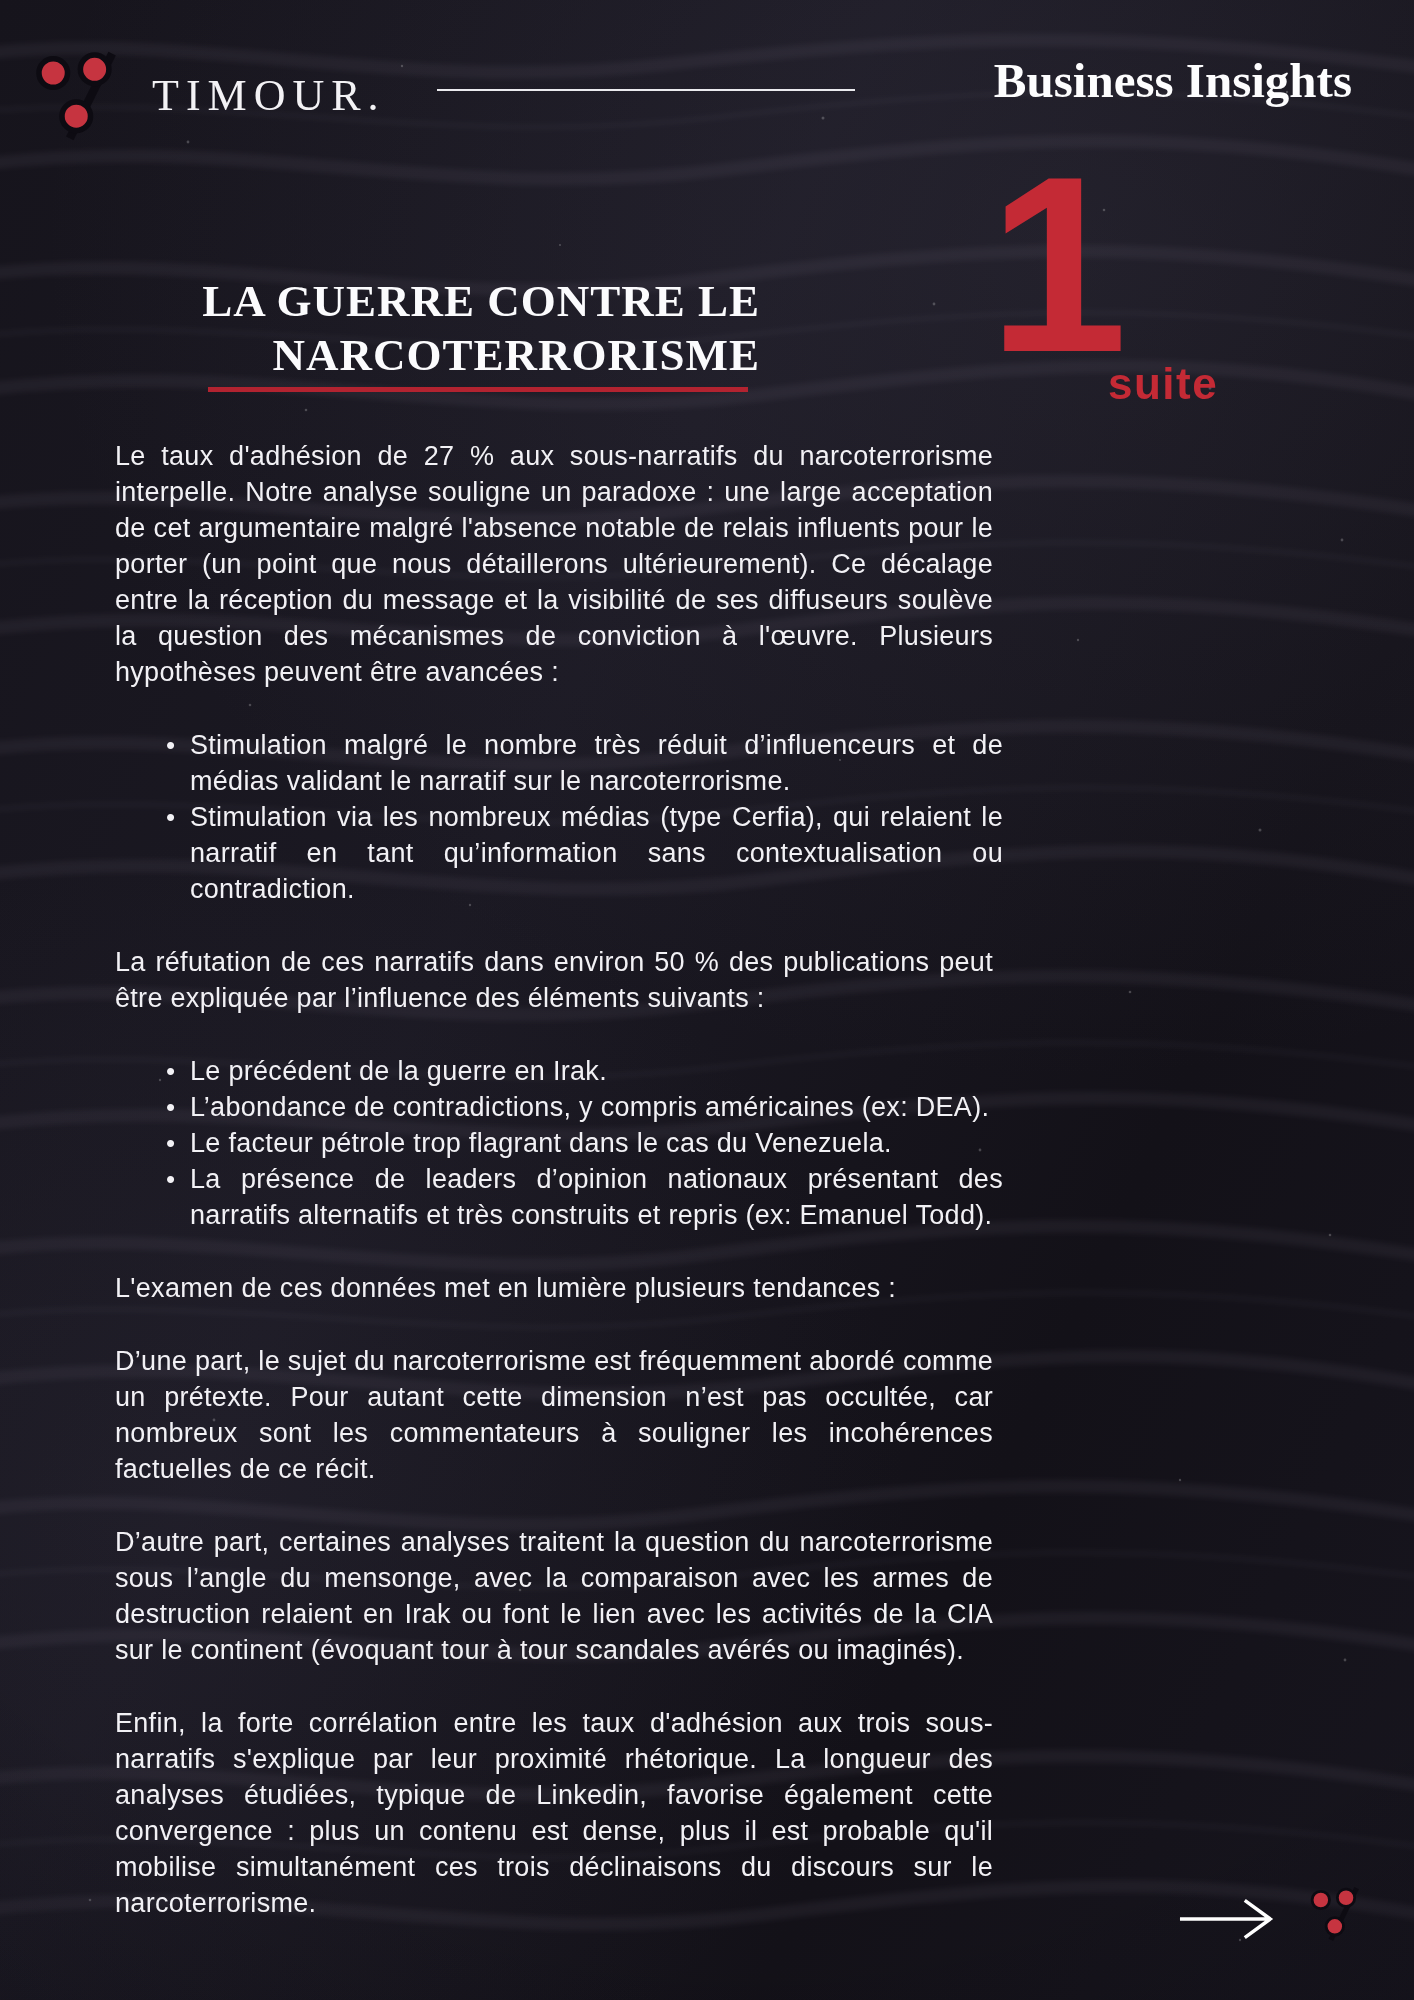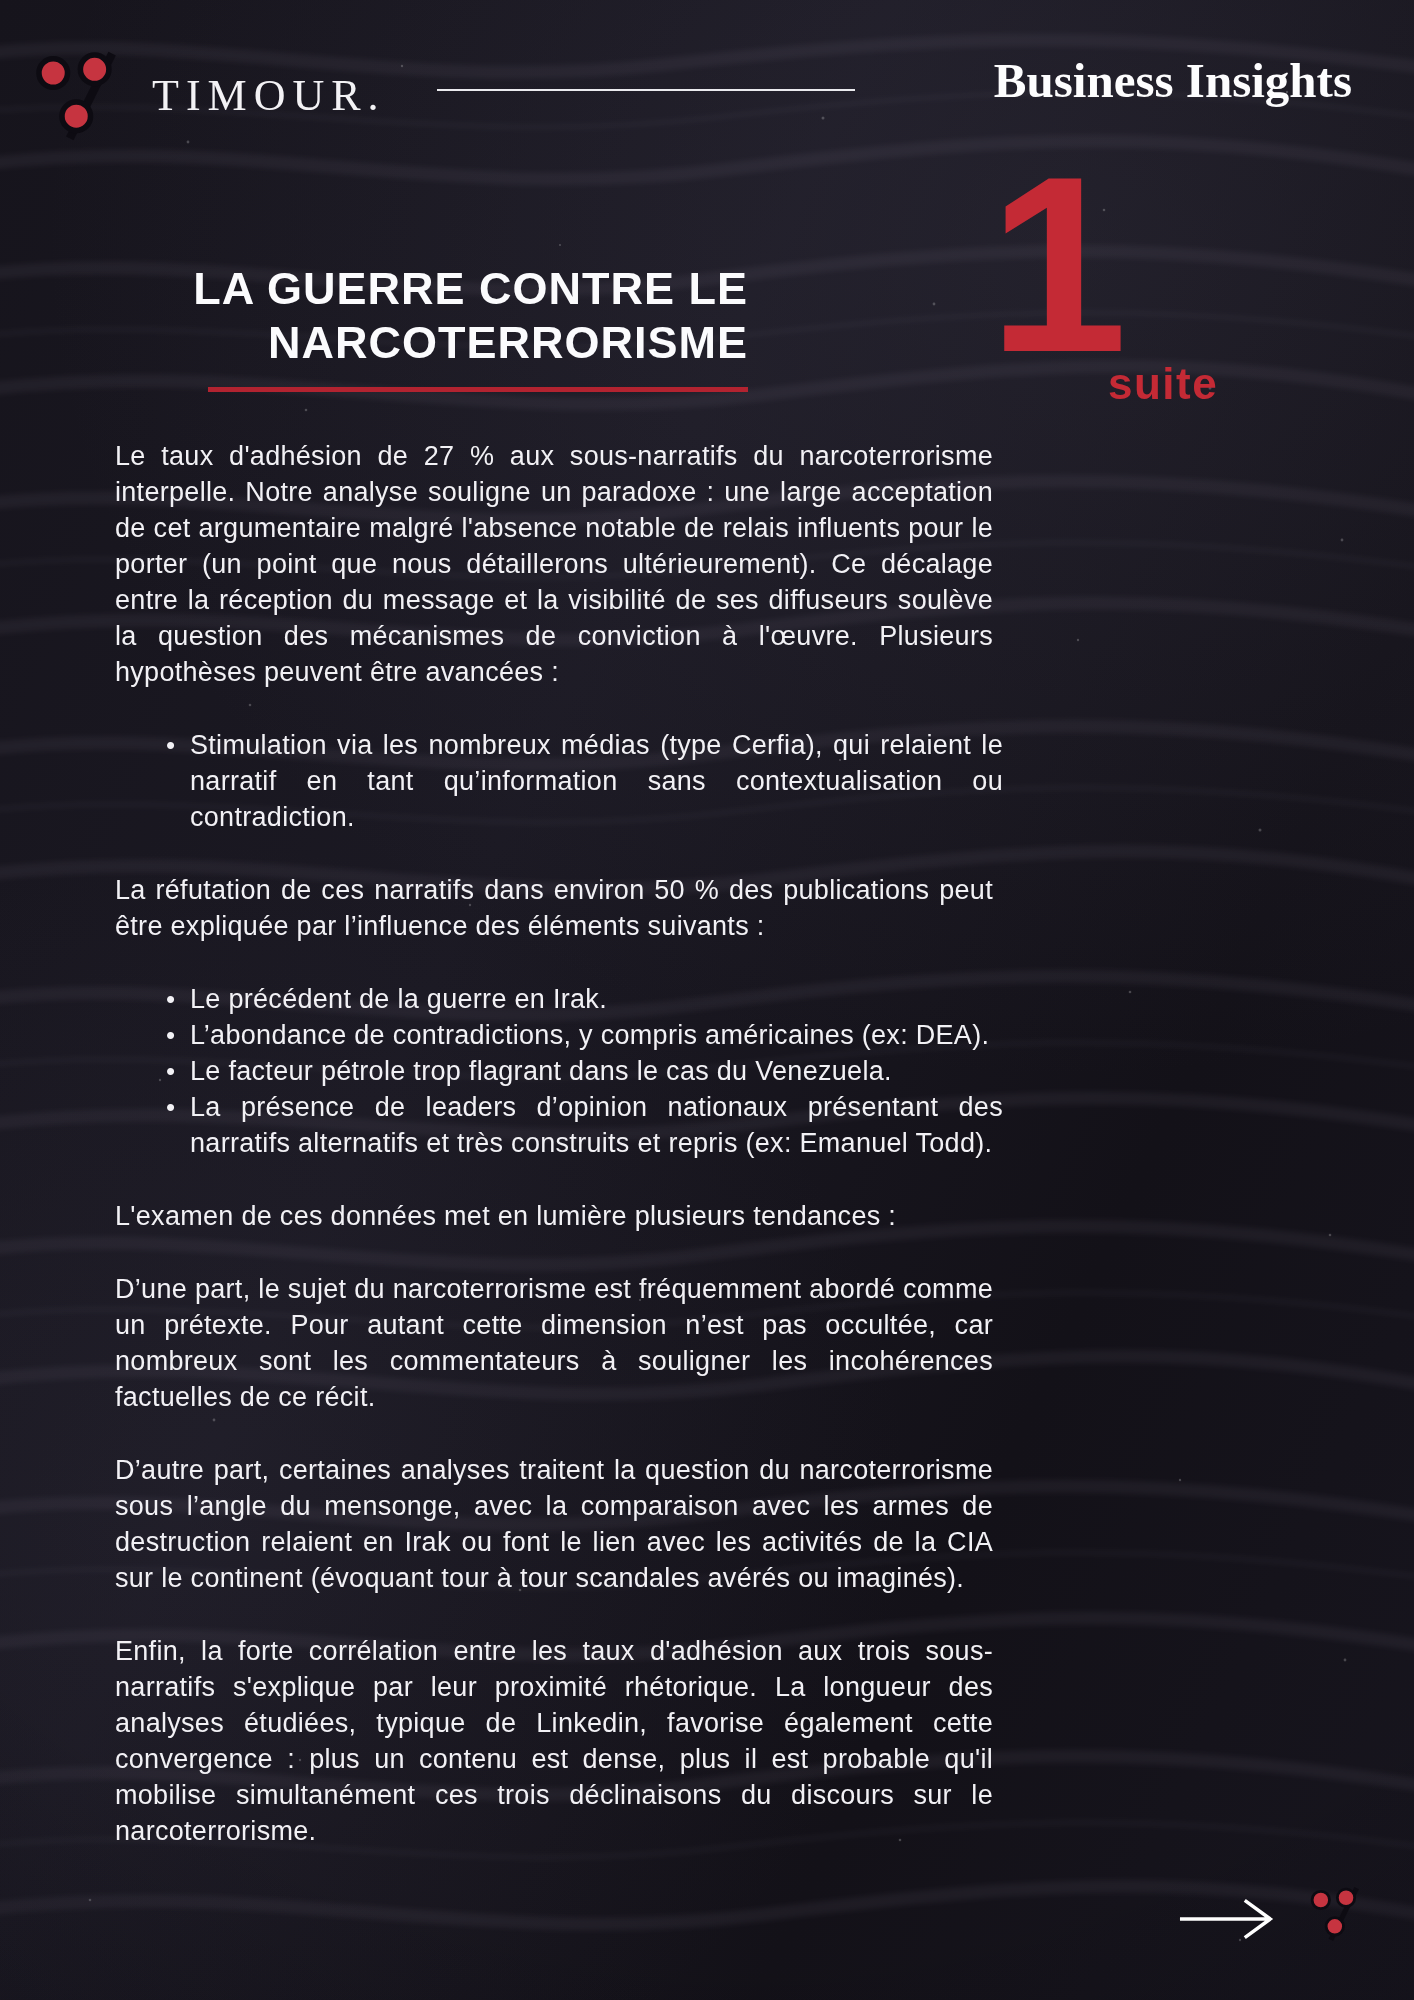--- a/index.html
+++ b/index.html
@@ -33,23 +33,23 @@
   }
   .header-rule { position: absolute; left: 437px; top: 89px; width: 418px; height: 2px; background: rgba(246,246,249,0.95); }
   .tagline {
     position: absolute; right: 62px; top: 52px;
     font-family: "Liberation Serif", "DejaVu Serif", serif;
     font-size: 49px; font-weight: 700; color: #fdfdfe; white-space: nowrap;
   }
 
   
   .page-title {
-    position: absolute; left: 120px; width: 628px; top: 262px; margin: 0;
+    position: absolute; left: 120px; width: 628px; top: 262px; margin: 12px;
     text-align: right; color: #fbfbfd;
-    font-size: 45px; line-height: 54px; font-weight: 800; letter-spacing: 1px;
+    font-size: 45px; line-height: 54px; font-weight: 800; letter-spacing: 1px; font-family: Liberation Serif, serif;
   }
   .title-underline { position: absolute; left: 208px; top: 387px; width: 540px; height: 5px; background: #b22330; }
   .big-number {
     position: absolute; left: 985px; top: 140px; width: 140px;
     color: #c42a35; font-size: 250px; line-height: 250px; font-weight: 700;
     text-align: center; letter-spacing: -6px;
   }
   .suite-label {
     position: absolute; left: 1108px; top: 359px;
     color: #c42a35; font-size: 44px; font-weight: 700; letter-spacing: 1.5px;
@@ -162,20 +162,21 @@
       </h1>
       <div class="title-underline"></div>
       <div class="big-number">1</div>
       <div class="suite-label">suite</div>
     </section>
 
     <main class="body-copy">
       <p>Le taux d'adhésion de 27&nbsp;% aux sous-narratifs du narcoterrorisme interpelle. Notre analyse souligne un paradoxe&nbsp;: une large acceptation de cet argumentaire malgré l'absence notable de relais influents pour le porter (un point que nous détaillerons ultérieurement). Ce décalage entre la réception du message et la visibilité de ses diffuseurs soulève la question des mécanismes de conviction à l'œuvre. Plusieurs hypothèses peuvent être avancées&nbsp;:</p>
 
       <ul>
+        <li>Stimulation malgré le nombre très réduit d’influenceurs et de médias validant le narratif sur le narcoterrorisme.</li>
         <li>Stimulation via les nombreux médias (type Cerfia), qui relaient le narratif en tant qu’information sans contextualisation ou contradiction.</li>
       </ul>
 
       <p>La réfutation de ces narratifs dans environ 50&nbsp;% des publications peut être expliquée par l’influence des éléments suivants&nbsp;:</p>
 
       <ul>
         <li>Le précédent de la guerre en Irak.</li>
         <li>L’abondance de contradictions, y compris américaines (ex: DEA).</li>
         <li>Le facteur pétrole trop flagrant dans le cas du Venezuela.</li>
         <li>La présence de leaders d’opinion nationaux présentant des narratifs alternatifs et très construits et repris (ex: Emanuel Todd).</li>

